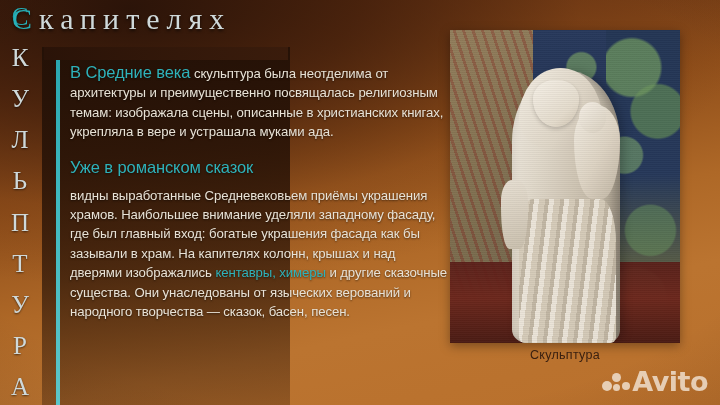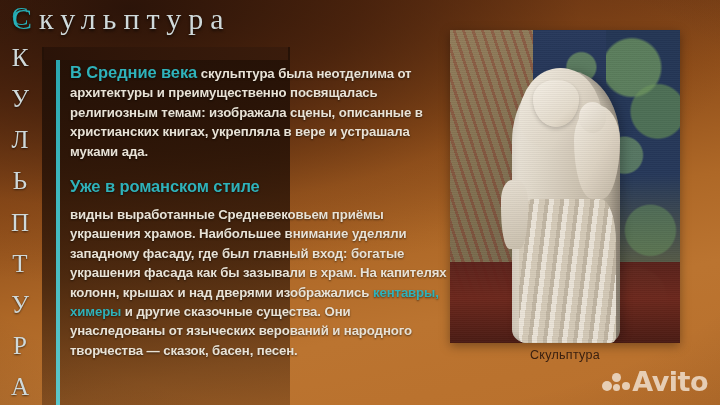--- a/index.html
+++ b/index.html
@@ -82,21 +82,21 @@
 
   
   #copy {
     position:absolute;
     left:70px; top:62px;
     width:378px;
     z-index:9;
     color:#e8e2d6;
     font-size:13.2px;
     line-height:19.4px;
-    font-weight:bold;
+    font-weight:normal;
     font-stretch:condensed;
     text-shadow:0 1px 2px rgba(0,0,0,.55);
     letter-spacing:-0.1px;
   }
   #copy p { margin:0 0 2px 0; }
   #copy .lead {
     color:#2fb2ba;
     font-size:16.5px;
     line-height:20px;
   }
@@ -267,25 +267,25 @@
     <span class="sl">У</span>
     <span class="sl">Л</span>
     <span class="sl">Ь</span>
     <span class="sl">П</span>
     <span class="sl">Т</span>
     <span class="sl">У</span>
     <span class="sl">Р</span>
     <span class="sl">А</span>
   </div>
 
-  <div id="title"><span class="t1">С</span><span>кульптура</span></div>
+  <div id="title"><span class="t1">С</span><span>капителях</span></div>
 
   <div id="copy">
     <p><span class="lead">В Средние века</span><span> скульптура была неотделима от архитектуры и преимущественно посвящалась религиозным темам: изображала сцены, описанные в христианских книгах, укрепляла в вере и устрашала муками ада.</span></p>
-    <span class="head2">Уже в романском стиле</span>
+    <span class="head2">Уже в романском сказок</span>
     <p class="para2"><span>видны выработанные Средневековьем приёмы украшения храмов. Наибольшее внимание уделяли западному фасаду, где был главный вход: богатые украшения фасада как бы зазывали в храм. На капителях колонн, крышах и над дверями изображались </span><span class="hl">кентавры, химеры</span><span> и другие сказочные существа. Они унаследованы от языческих верований и народного творчества — сказок, басен, песен.</span></p>
   </div>
 
   <div id="pic-wrap">
     <div id="pic">
       <div class="tap-left"></div>
       <div class="tap-mid"></div>
       <div class="tap-right"></div>
       <div class="tap-bottom"></div>
       <div class="red-panel"></div>

